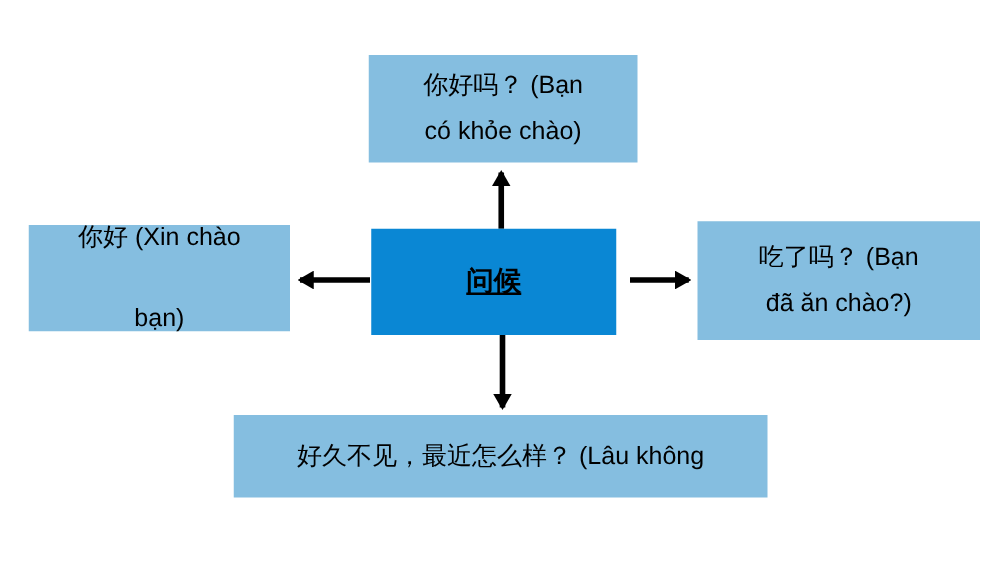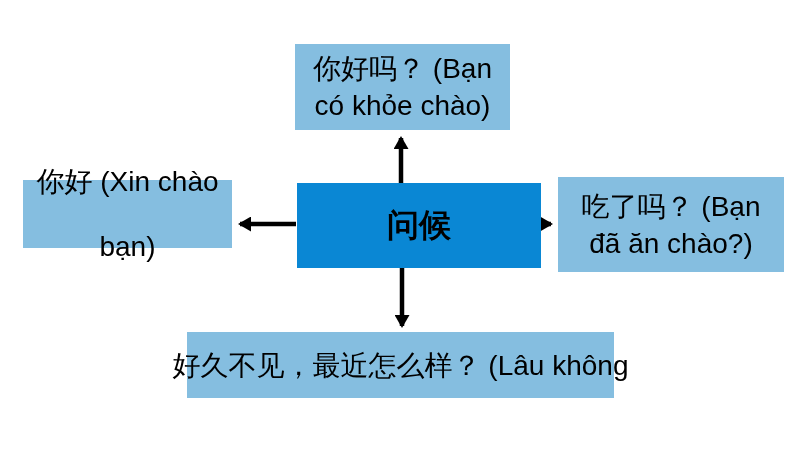--- a/index.html
+++ b/index.html
@@ -39,37 +39,38 @@
     fill: var(--arrow);
   }
   .node {
     position: absolute;
     display: flex;
     flex-direction: column;
     justify-content: center;
     align-items: center;
     text-align: center;
     background: var(--node-background);
-    font-size: 28px;
+    font-size: 20px;
     line-height: 37px;
   }
   .node .line {
     display: block;
     white-space: nowrap;
   }
   .node-top    { left: 295px; top: 44px;  width: 215px; height: 86px; }
-  .node-left   { left: 23px;  top: 180px; width: 209px; height: 68px; gap: 28px; }
+  .node-left   { left: 23px;  top: 180px; width: 209px; height: 85px; gap: 28px; }
   .node-right  { left: 558px; top: 177px; width: 226px; height: 95px; justify-content: center; }
   .node-bottom { left: 187px; top: 332px; width: 427px; height: 66px; }
   .node-center {
-    left: 297px; top: 183px; width: 244px; height: 85px;
+    left: 297px; top: 183px; width: 196px; height: 85px;
     background: var(--center-background);
-    font-size: 32px;
+    font-size: 22px;
     font-weight: bold;
     line-height: 1.2;
+    text-decoration: underline;
   }
 </style>
 </head>
 <body>
 
 <div class="canvas">
 
   <svg class="arrows" viewBox="0 0 800 450" xmlns="http://www.w3.org/2000/svg">
     <defs>
       <marker id="head" markerUnits="userSpaceOnUse" markerWidth="13" markerHeight="15" refX="11" refY="7.5" orient="auto">

